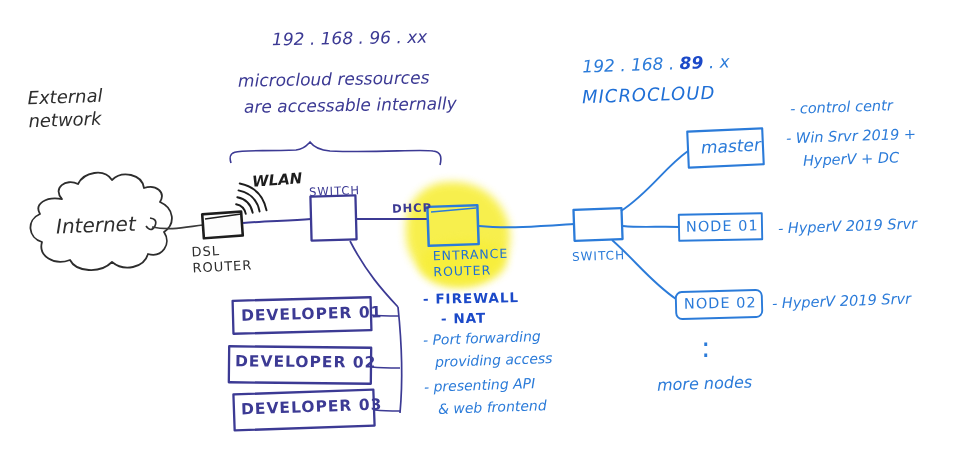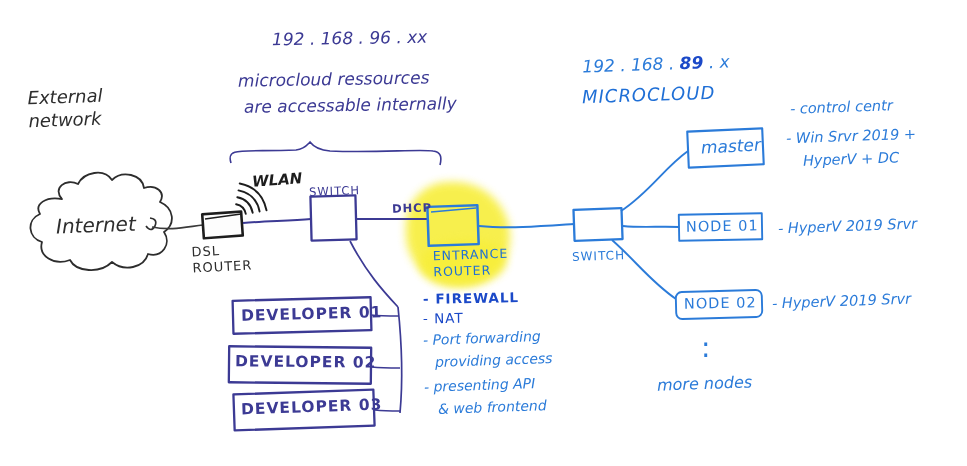--- a/index.html
+++ b/index.html
@@ -106,21 +106,21 @@
   <div class="txt handi" style="left:786px;top:127px;font-size:14.5px;color:#2b7bd9;transform:rotate(-2deg);">- Win Srvr 2019 +</div>
   <div class="txt handi" style="left:803px;top:150px;font-size:14.5px;color:#2b7bd9;transform:rotate(-2deg);">HyperV + DC</div>
   <div class="txt handi" style="left:778px;top:217px;font-size:14.5px;color:#2b7bd9;transform:rotate(-2deg);">- HyperV 2019 Srvr</div>
   <div class="txt handi" style="left:772px;top:292px;font-size:14.5px;color:#2b7bd9;transform:rotate(-2deg);">- HyperV 2019 Srvr</div>
   <div class="txt" style="left:701px;top:330px;font-size:28px;color:#2b7bd9;">:</div>
   <div class="txt handi" style="left:657px;top:374px;font-size:16px;color:#2b7bd9;transform:rotate(-2deg);">more nodes</div>
 
   <div class="txt caps" style="left:433px;top:247px;font-size:12.5px;color:#1f6fd6;transform:rotate(-2deg);">ENTRANCE
 ROUTER</div>
   <div class="txt caps" style="left:423px;top:290px;font-size:13.5px;color:#1b49c8;font-weight:bold;transform:rotate(-1deg);">- FIREWALL</div>
-  <div class="txt caps" style="left:423px;top:310px;font-size:13.5px;color:#1b49c8;font-weight:normal;transform:rotate(-1deg);">- NAT</div>
+  <div class="txt caps" style="left:441px;top:310px;font-size:13.5px;color:#1b49c8;font-weight:bold;transform:rotate(-1deg);">- NAT</div>
   <div class="txt handi" style="left:423px;top:330px;font-size:14px;color:#2b7bd9;transform:rotate(-2deg);">- Port forwarding</div>
   <div class="txt handi" style="left:435px;top:352px;font-size:14px;color:#2b7bd9;transform:rotate(-2deg);">providing access</div>
   <div class="txt handi" style="left:424px;top:377px;font-size:14px;color:#2b7bd9;transform:rotate(-2deg);">- presenting API</div>
   <div class="txt handi" style="left:438px;top:399px;font-size:14px;color:#2b7bd9;transform:rotate(-2deg);">&amp; web frontend</div>
 
   <div class="txt caps" style="left:241px;top:305px;font-size:15.5px;color:#3c3a94;font-weight:bold;transform:rotate(-1.5deg);">DEVELOPER 01</div>
   <div class="txt caps" style="left:235px;top:353px;font-size:15.5px;color:#3c3a94;font-weight:bold;transform:rotate(0.6deg);">DEVELOPER 02</div>
   <div class="txt caps" style="left:241px;top:398px;font-size:15.5px;color:#3c3a94;font-weight:bold;transform:rotate(-2deg);">DEVELOPER 03</div>
 
 </div>

